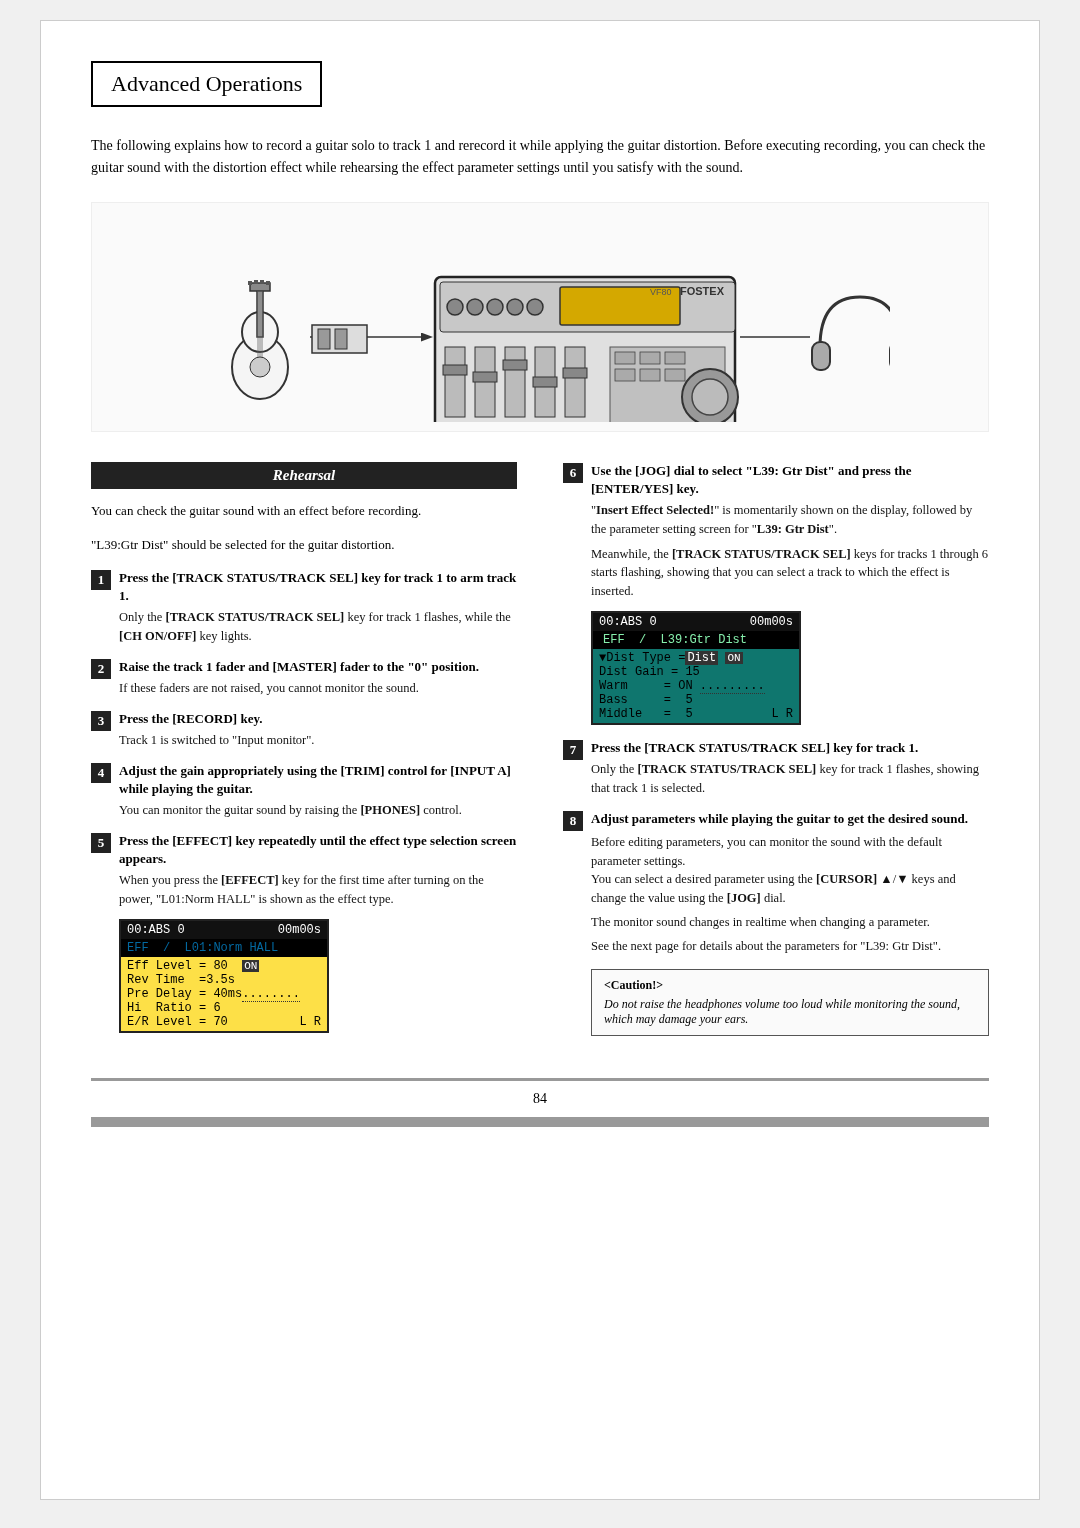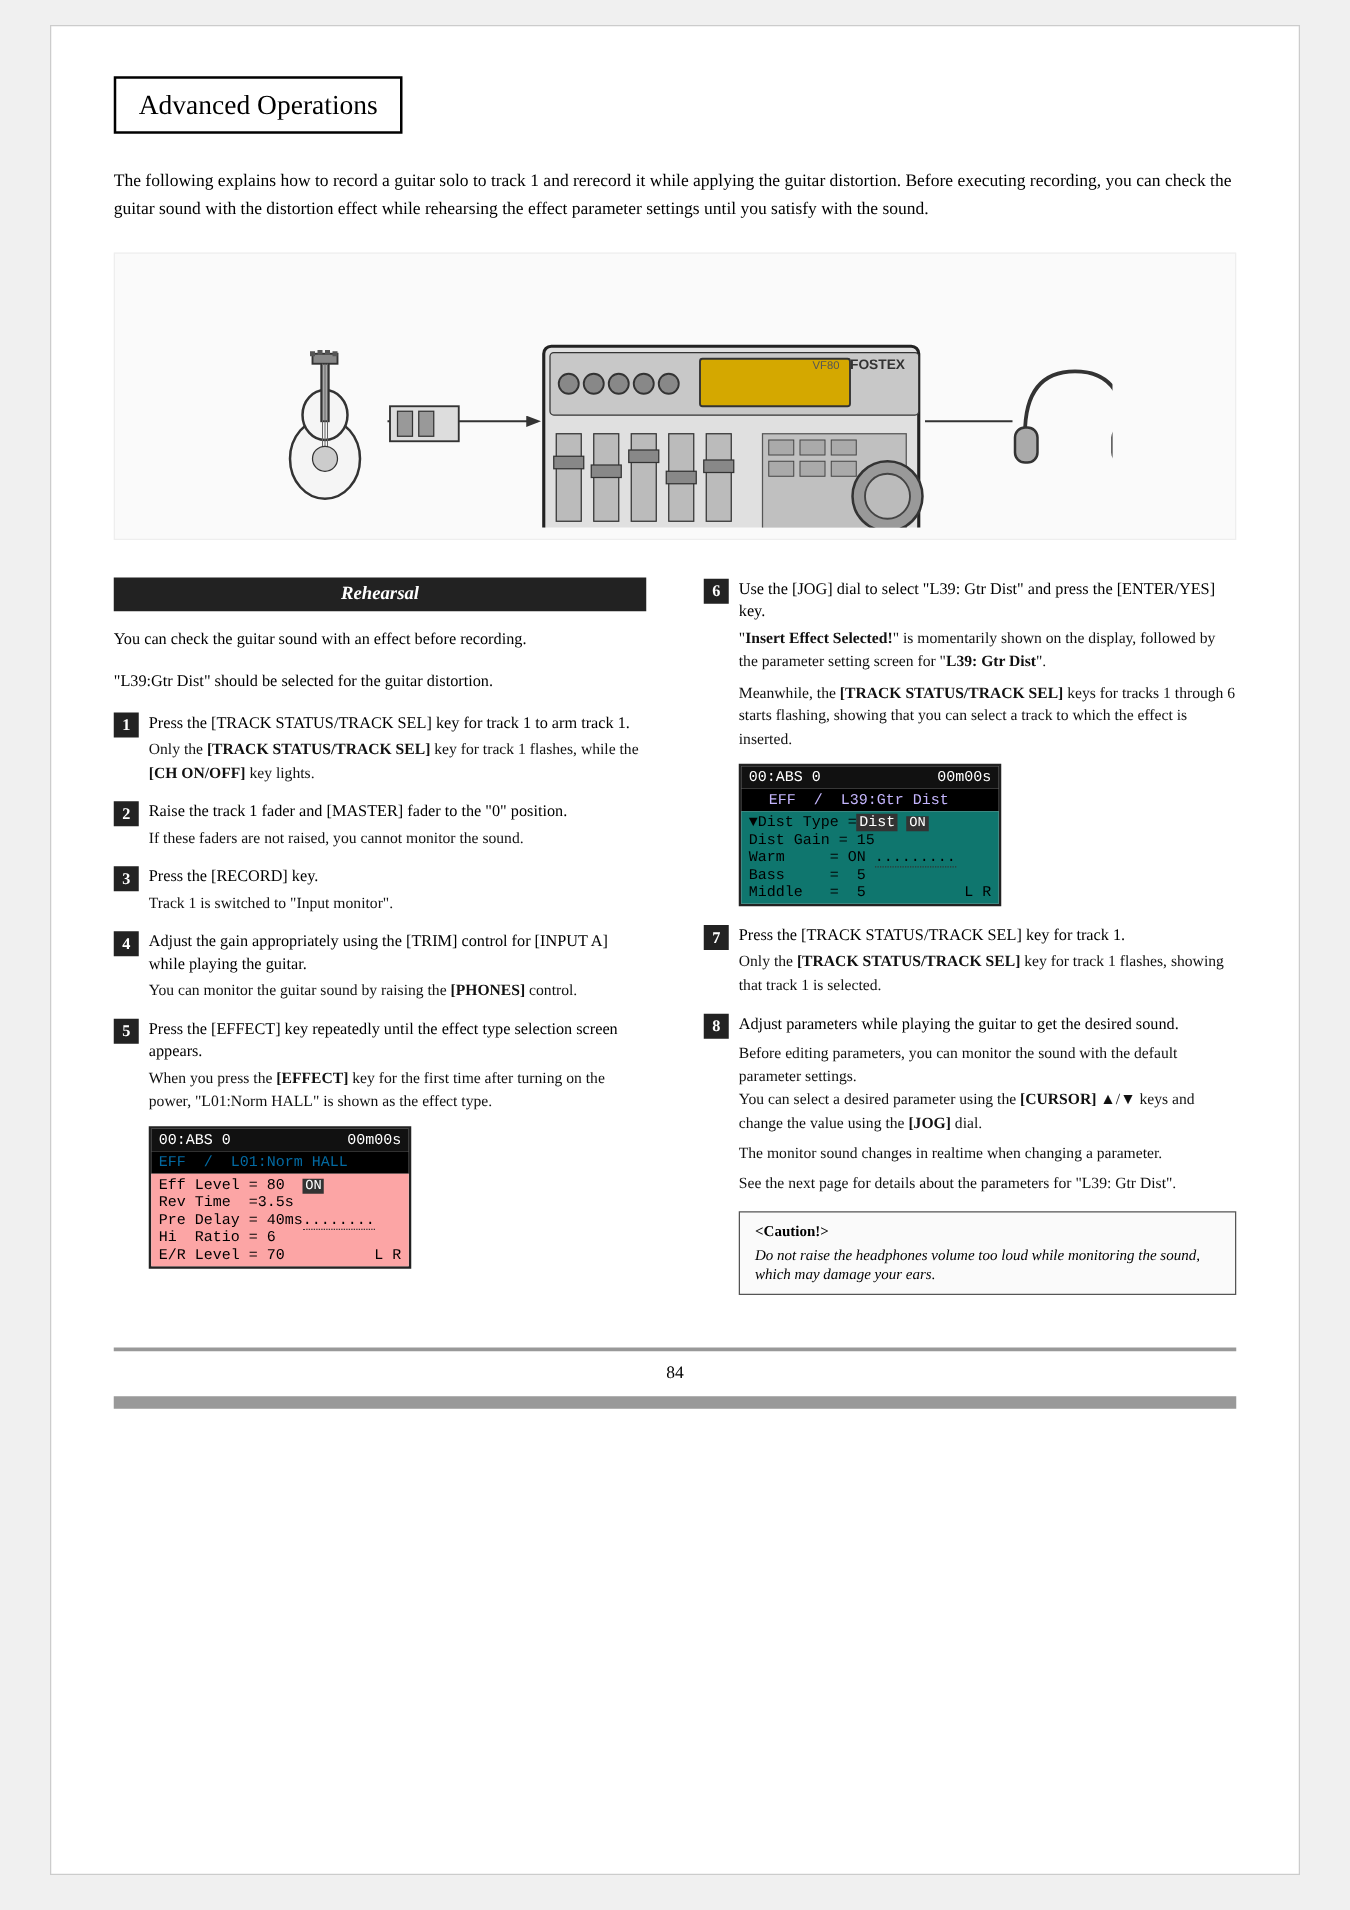--- a/index.html
+++ b/index.html
@@ -93,21 +93,21 @@
       align-items: center;
       justify-content: center;
       margin-right: 8px;
       margin-top: 1px;
       flex-shrink: 0;
     }
     .step-content {
       flex: 1;
     }
     .step-title {
-      font-weight: normal;
+      font-weight: bold;
       font-size: 13px;
       line-height: 1.4;
       margin-bottom: 3px;
     }
     .step-body {
       font-size: 12.5px;
       line-height: 1.5;
       color: #111;
     }
     .step-body b { font-weight: bold; }
@@ -300,21 +300,21 @@
 
           <div style="margin-top:10px;">
             <div style="font-family:'Courier New',Courier,monospace; font-size:12px; border:2px solid #222; display:inline-block; min-width:210px;">
               <div style="background:#111;color:#fff;padding:2px 6px;display:flex;justify-content:space-between;">
                 <span>00:ABS 0</span>
                 <span>00m00s</span>
               </div>
               <div style="background:#000;color:#0369a1;padding:2px 6px;">
                 EFF &nbsp;/&nbsp; L01:Norm HALL
               </div>
-              <div style="padding:2px 6px;background:#fca5a5;">
+              <div style="padding:2px 6px;background:#fde047;">
                 <div>Eff Level = 80 &nbsp;<span style="background:#333;color:#fff;padding:0 2px;font-size:11px;">ON</span></div>
                 <div>Rev Time &nbsp;=3.5s</div>
                 <div>Pre Delay = 40ms<span style="border-bottom:1px dotted #333;">........</span></div>
                 <div>Hi &nbsp;Ratio = 6</div>
                 <div style="display:flex;justify-content:space-between;">
                     <span>E/R Level = 70</span>
                     <span>&nbsp;L R</span>
                   </div>
               </div>
             </div>
@@ -337,21 +337,21 @@
           <div class="step-body" style="margin-top:6px;">
             Meanwhile, the <b>[TRACK STATUS/TRACK SEL]</b> keys for tracks 1 through 6 starts flashing, showing that you can select a track to which the effect is inserted.
           </div>
 
           <div style="margin-top:10px;">
             <div style="font-family:'Courier New',Courier,monospace; font-size:12px; border:2px solid #222; display:inline-block; min-width:210px;">
               <div style="background:#111;color:#fff;padding:2px 6px;display:flex;justify-content:space-between;">
                 <span>00:ABS 0</span>
                 <span>00m00s</span>
               </div>
-              <div style="background:#000;color:#c4b5fd;padding:2px 22px;">
+              <div style="background:#000;color:#86efac;padding:2px 10px;">
                 EFF &nbsp;/&nbsp; L39:Gtr Dist
               </div>
               <div style="padding:2px 6px;background:#0f766e;">
                 <div>▼Dist Type =<span style="background:#333;color:#fff;padding:0 2px;">Dist</span> <span style="background:#333;color:#fff;padding:0 2px;font-size:11px;">ON</span></div>
                 <div>Dist Gain = 15</div>
                 <div>Warm &nbsp;&nbsp;&nbsp;&nbsp;= ON <span style="border-bottom:1px dotted #333;">.........</span></div>
                 <div>Bass &nbsp;&nbsp;&nbsp;&nbsp;= &nbsp;5</div>
                 <div style="display:flex;justify-content:space-between;">
                     <span>Middle &nbsp;&nbsp;= &nbsp;5</span>
                     <span>&nbsp;L R</span>

